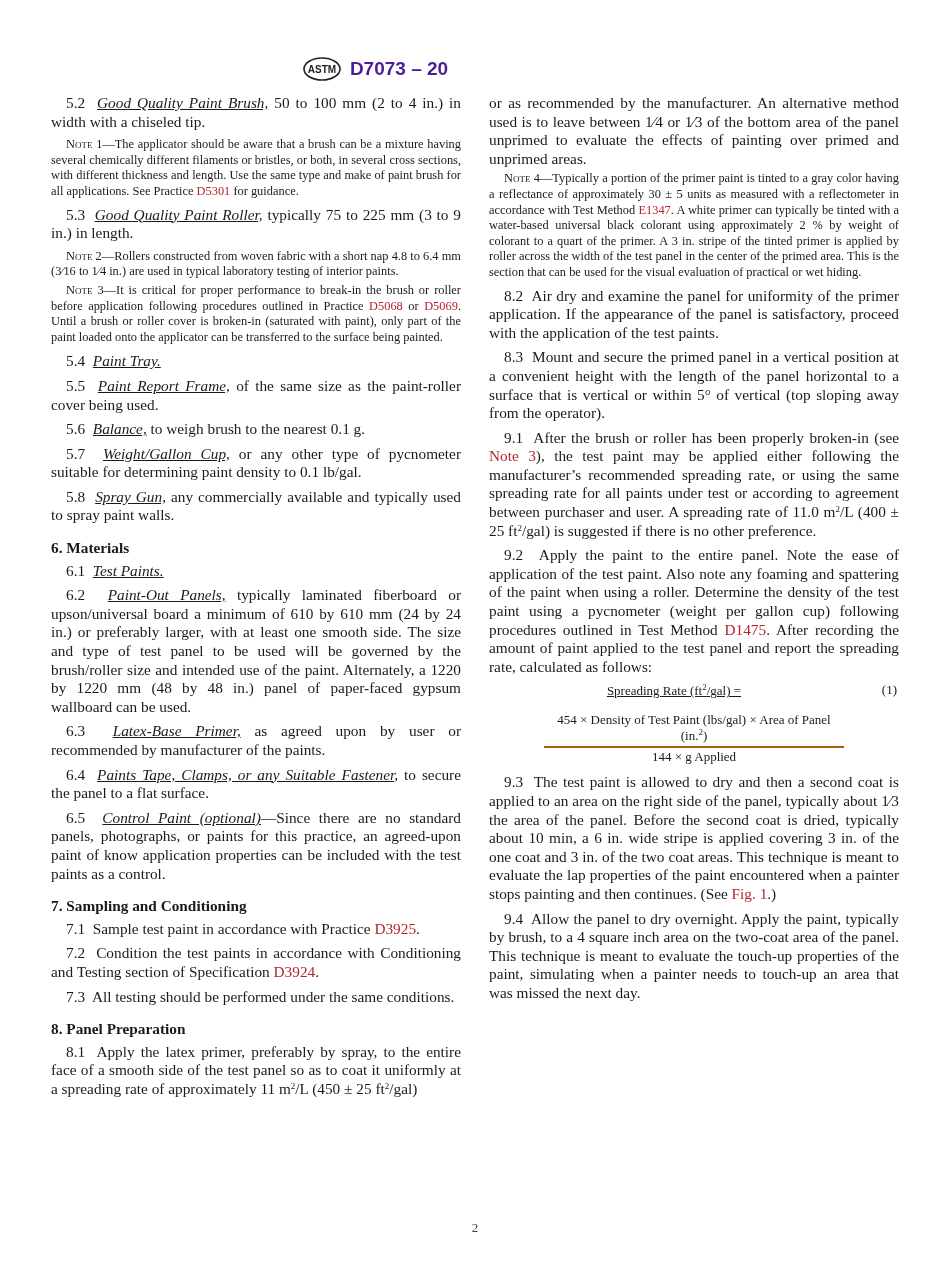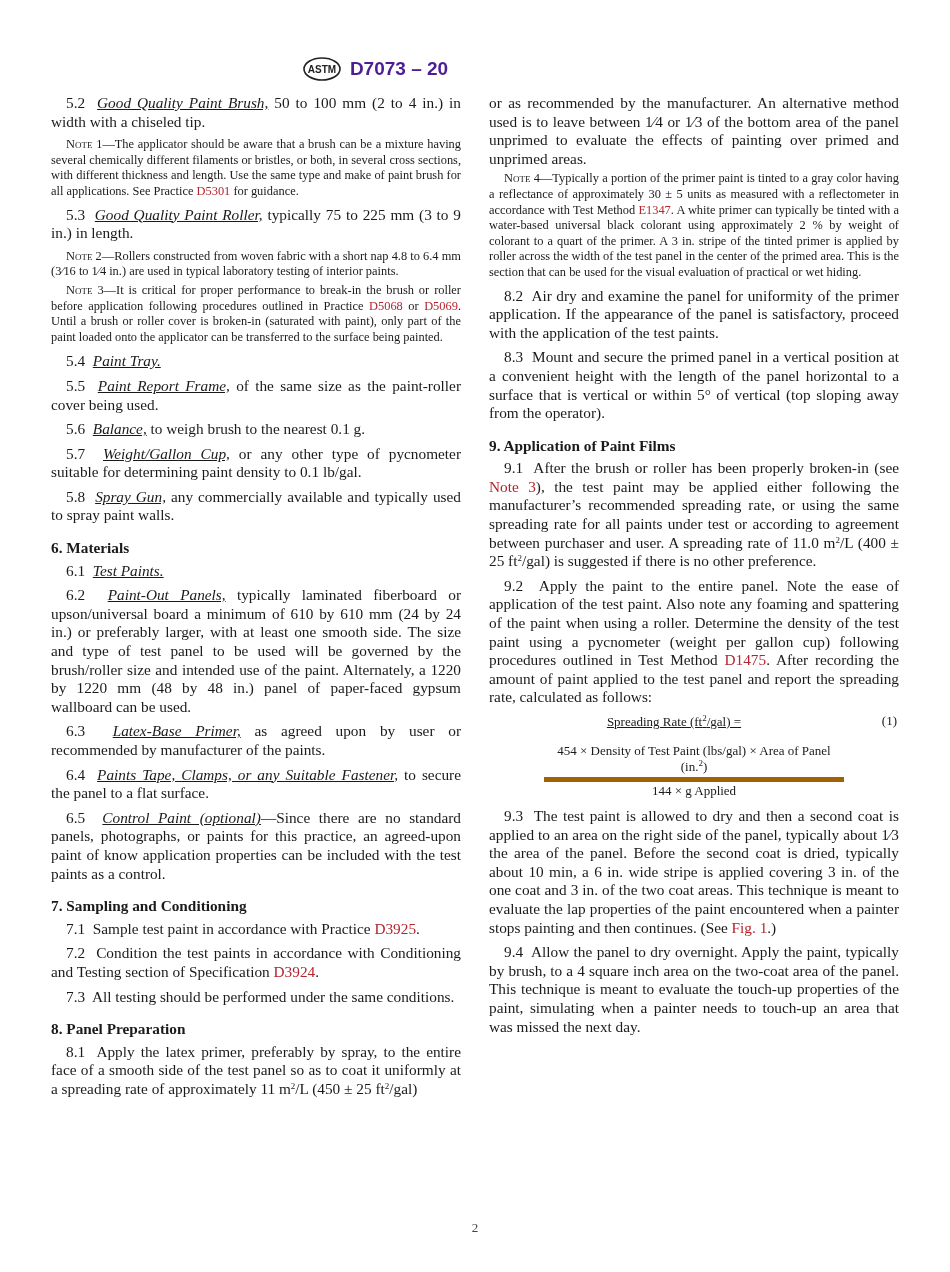--- a/index.html
+++ b/index.html
@@ -16,21 +16,21 @@
     .note .nl { font-variant:small-caps; }
     .h { font-weight:bold; font-size:15.3px; line-height:18.6px; margin:14px 0 4px 0; }
     .h:first-child { margin-top:0; }
     i { font-style:italic;text-decoration:underline; }
     .lnk { color:#b3242c; }
     sup { font-size:9px; line-height:0; vertical-align:5px; }
     .eq { font-size:13px; margin:6px 0 8px 0; position:relative; }
     .eq .lhs { text-align:center; padding-right:40px; line-height:18px;text-decoration:underline; }
     .eq .num { position:absolute; right:2px; top:0; }
     .eq .frac { margin:12px auto 0 auto; width:300px; text-align:center; }
-    .eq .frac .top { border-bottom:5px solid #a16207; padding-bottom:2px; line-height:16px; }
+    .eq .frac .top { border-bottom:2px solid #a16207; padding-bottom:2px; line-height:16px; }
     .eq .frac .bot { line-height:16px; padding-top:1px; }
     .pagenum { position:absolute; top:1220px; left:0; width:950px; text-align:center; font-size:13px; color:#444; }
   </style>
 </head>
 <body>
 
 <div class="header">
   <svg class="logo" viewBox="0 0 40 26">
     <ellipse cx="20" cy="13" rx="18" ry="11" fill="none" stroke="#222" stroke-width="1.6"></ellipse>
     <text x="20" y="17" text-anchor="middle" font-family="Liberation Sans, sans-serif" font-size="10" font-weight="bold" fill="#222">ASTM</text>
@@ -65,21 +65,20 @@
   <div class="h">8.  Panel Preparation</div>
   <p class="para"><span>8.1</span>&nbsp; <span>Apply the latex primer, preferably by spray, to the entire face of a smooth side of the test panel so as to coat it uniformly at a spreading rate of approximately 11 m</span><sup>2</sup><span>/L (450 ± 25 ft</span><sup>2</sup><span>/gal)</span></p>
 </div>
 
 <div class="col right">
   <p class="para" style="text-indent:0">or as recommended by the manufacturer. An alternative method used is to leave between 1⁄4 or 1⁄3 of the bottom area of the panel unprimed to evaluate the effects of painting over primed and unprimed areas.</p>
   <p class="note" style="margin-top:-3px"><span class="nl">Note 4</span><span>—Typically a portion of the primer paint is tinted to a gray color having a reflectance of approximately 30 ± 5 units as measured with a reflectometer in accordance with Test Method </span><span class="lnk">E1347</span><span>. A white primer can typically be tinted with a water-based universal black colorant using approximately 2 % by weight of colorant to a quart of the primer. A 3 in. stripe of the tinted primer is applied by roller across the width of the test panel in the center of the primed area. This is the section that can be used for the visual evaluation of practical or wet hiding.</span></p>
   <p class="para" style="margin-top:6px"><span>8.2</span>&nbsp; <span>Air dry and examine the panel for uniformity of the primer application. If the appearance of the panel is satisfactory, proceed with the application of the test paints.</span></p>
   <p class="para"><span>8.3</span>&nbsp; <span>Mount and secure the primed panel in a vertical position at a convenient height with the length of the panel horizontal to a surface that is vertical or within 5° of vertical (top sloping away from the operator).</span></p>
 
-  <div class="h">9.  Application of Paint Films</div>
   <p class="para" style="margin-bottom:3px"><span>9.1</span>&nbsp; <span>After the brush or roller has been properly broken-in (see </span><span class="lnk">Note 3</span><span>), the test paint may be applied either following the manufacturer’s recommended spreading rate, or using the same spreading rate for all paints under test or according to agreement between purchaser and user. A spreading rate of 11.0 m</span><sup>2</sup><span>/L (400 ± 25 ft</span><sup>2</sup><span>/gal) is suggested if there is no other preference.</span></p>
   <p class="para" style="margin-top:6px"><span>9.2</span>&nbsp; <span>Apply the paint to the entire panel. Note the ease of application of the test paint. Also note any foaming and spattering of the paint when using a roller. Determine the density of the test paint using a pycnometer (weight per gallon cup) following procedures outlined in Test Method </span><span class="lnk">D1475</span><span>. After recording the amount of paint applied to the test panel and report the spreading rate, calculated as follows:</span></p>
 
   <div class="eq">
     <div class="lhs"><span>Spreading Rate (ft</span><sup>2</sup><span>/gal) =</span></div>
     <span class="num">(1)</span>
     <div class="frac">
       <div class="top"><span>454 × Density of Test Paint (lbs/gal) × Area of Panel (in.</span><sup>2</sup><span>)</span></div>
       <div class="bot">144 × g Applied</div>
     </div>

